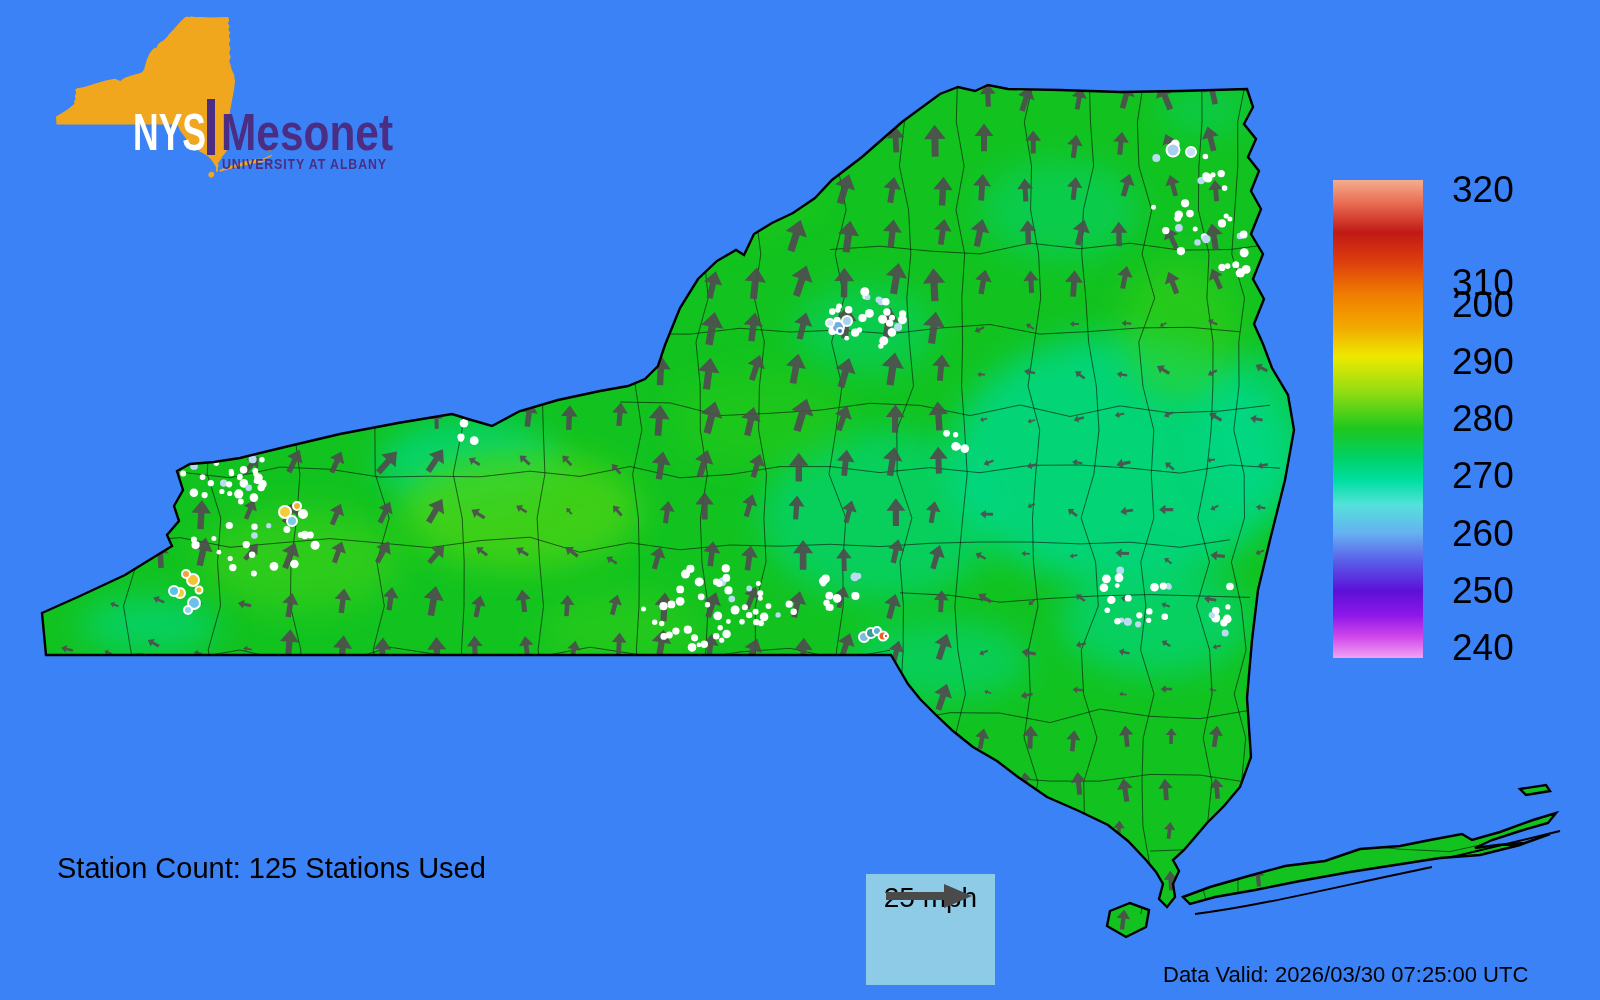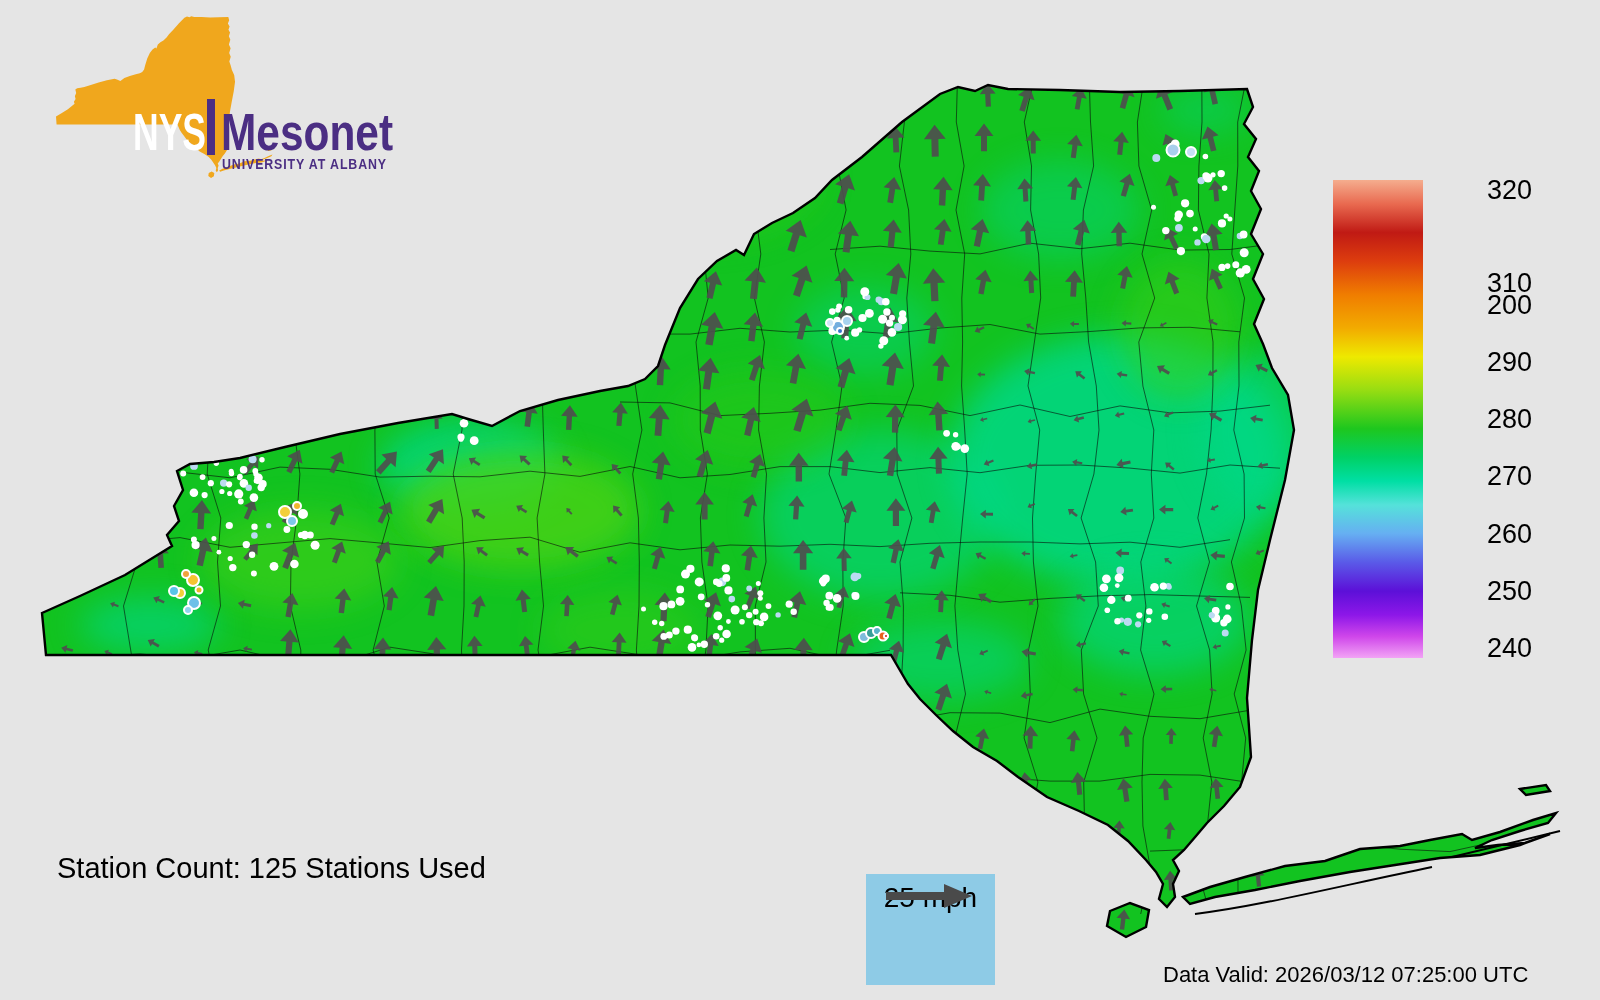--- a/index.html
+++ b/index.html
@@ -1,25 +1,25 @@
 <!DOCTYPE html>
 <html><head>
 <meta charset="utf-8">
 <style>
   html,body{margin:0;padding:0;background:#fff;}
-  .canvas{position:relative;width:1600px;height:1000px;background:#e5e5e5;overflow:hidden;
+  .canvas{position:relative;width:1600px;height:1000px;background:#3b82f6;overflow:hidden;
           font-family:"Liberation Sans",sans-serif;}
   .canvas svg{position:absolute;left:0;top:0;}
   .cap{position:absolute;left:45px;color:#000;font-size:29px;white-space:nowrap;}
   .cap.title{top:726px;}
   .cap.created{top:786px;}
   .cap.stations{top:852px;margin-left:12px;}
   .datavalid{position:absolute;left:1163px;top:962px;font-size:22px;color:#000;white-space:nowrap;}
   .colorbar{position:absolute;left:1333px;top:180px;width:90px;height:478px;}
-  .cb-tick{position:absolute;left:1452px;width:80px;font-size:27px;color:#000;line-height:32px;text-align:right;}
+  .cb-tick{position:absolute;left:1452px;width:80px;font-size:37px;color:#000;line-height:32px;}
   .windbox{position:absolute;left:866px;top:874px;width:129px;height:111px;background:#8ecbe6;}
   .windlabel{margin-top:8px;text-align:center;font-size:28px;color:#000;}
   .windarrow{position:absolute;left:0;top:58px;}
   .logo-nys{font-weight:bold;font-size:52px;fill:#ffffff;}
   .logo-mesonet{font-weight:bold;font-size:52px;fill:#4b2e83;}
   .logo-sub{font-weight:bold;font-size:14px;fill:#4b2e83;letter-spacing:1px;}
 </style>
 </head>
 <body>
 
@@ -578,21 +578,21 @@
   <span class="cb-tick" style="top: 231.25px; margin-top: 36px;">310</span>
   <span class="cb-tick" style="top: 288.5px;">200</span>
   <span class="cb-tick" style="top: 345.75px;">290</span>
   <span class="cb-tick" style="top: 403px;">280</span>
   <span class="cb-tick" style="top: 460.25px;">270</span>
   <span class="cb-tick" style="top: 517.5px;">260</span>
   <span class="cb-tick" style="top: 574.75px;">250</span>
   <span class="cb-tick" style="top: 632px;">240</span>
 
   <div class="cap stations">Station Count: 125 Stations Used</div>
-  <div class="datavalid">Data Valid: 2026/03/12 07:25:00 UTC</div>
+  <div class="datavalid">Data Valid: 2026/03/30 07:25:00 UTC</div>
 
   <div class="windbox">
     <div class="windlabel">25 mph</div>
     <svg class="windarrow" width="129" height="44">
       <line x1="20" y1="22" x2="80" y2="22" stroke="#4a4a4a" stroke-width="8"></line>
       <polygon points="78,10 106,22 78,34" fill="#4a4a4a"></polygon>
     </svg>
   </div>
 </div>
 

